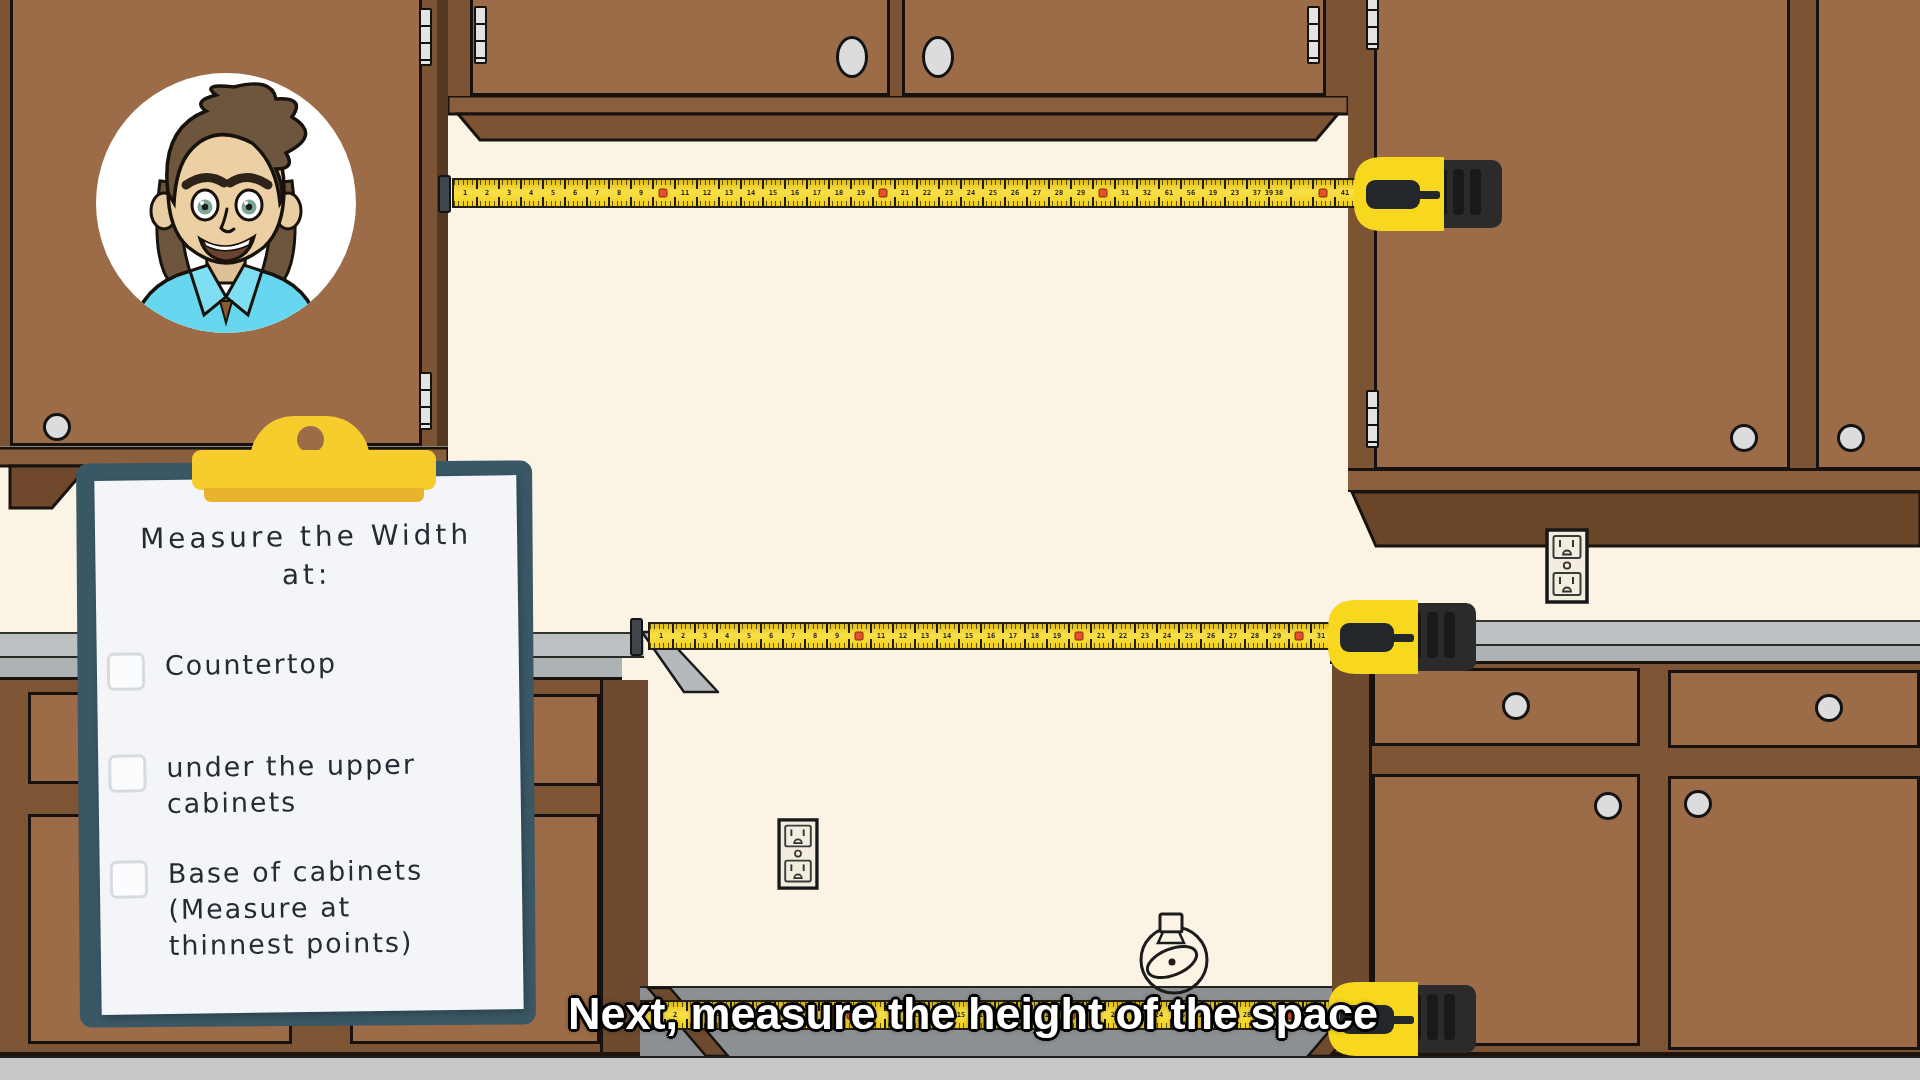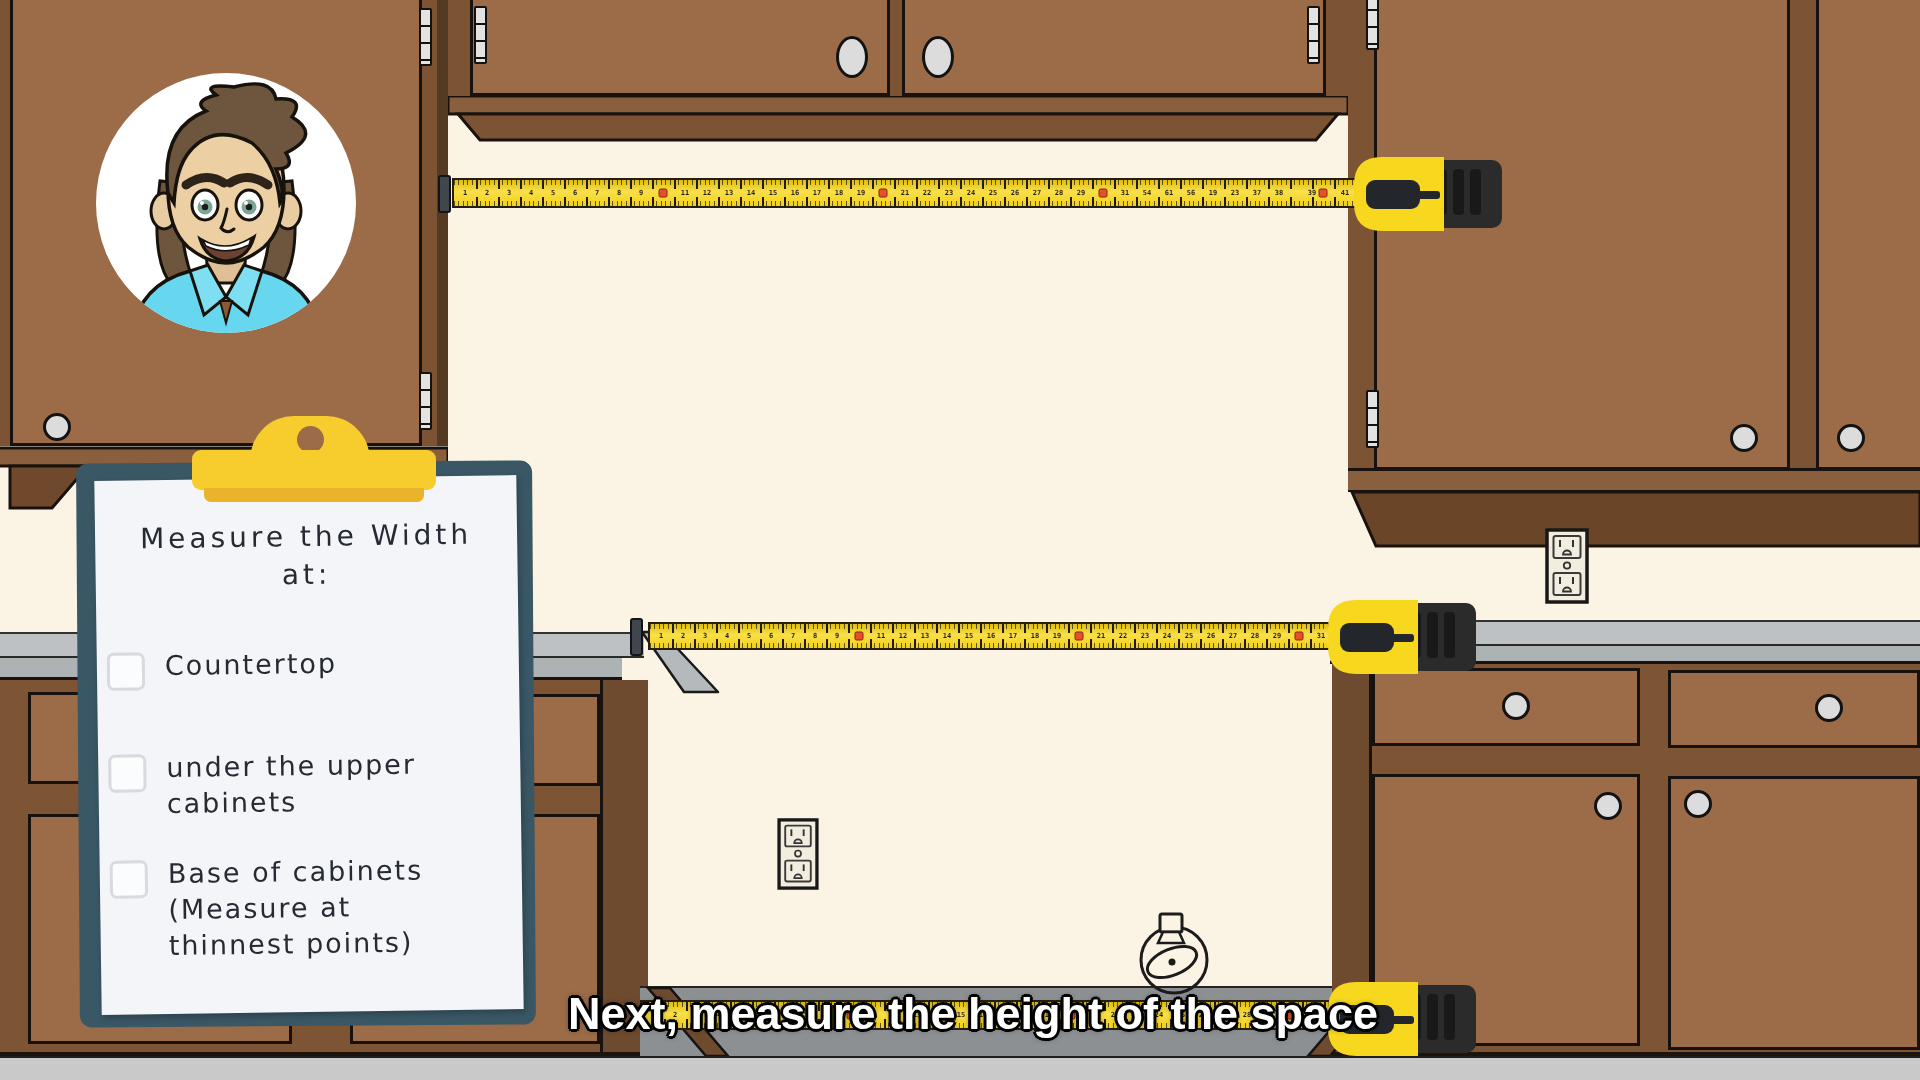--- a/index.html
+++ b/index.html
@@ -303,42 +303,42 @@
         <i class="ut bot" style="left: 638px;"></i>
         <i class="num" style="left: 627px;">29</i>
         <i class="ut top" style="left: 660px;"></i>
         <i class="ut bot" style="left: 660px;"></i>
         <i class="red" style="left: 649px;"></i>
         <i class="ut top" style="left: 682px;"></i>
         <i class="ut bot" style="left: 682px;"></i>
         <i class="num" style="left: 671px;">31</i>
         <i class="ut top" style="left: 704px;"></i>
         <i class="ut bot" style="left: 704px;"></i>
-        <i class="num" style="left: 693px;">54</i>
+        <i class="num" style="left: 693px;">32</i>
         <i class="ut top" style="left: 726px;"></i>
         <i class="ut bot" style="left: 726px;"></i>
         <i class="num" style="left: 715px;">61</i>
         <i class="ut top" style="left: 748px;"></i>
         <i class="ut bot" style="left: 748px;"></i>
         <i class="num" style="left: 737px;">56</i>
         <i class="ut top" style="left: 770px;"></i>
         <i class="ut bot" style="left: 770px;"></i>
         <i class="num" style="left: 759px;">19</i>
         <i class="ut top" style="left: 792px;"></i>
         <i class="ut bot" style="left: 792px;"></i>
         <i class="num" style="left: 781px;">23</i>
         <i class="ut top" style="left: 814px;"></i>
         <i class="ut bot" style="left: 814px;"></i>
         <i class="num" style="left: 803px;">37</i>
         <i class="ut top" style="left: 836px;"></i>
         <i class="ut bot" style="left: 836px;"></i>
         <i class="num" style="left: 825px;">38</i>
         <i class="ut top" style="left: 858px;"></i>
         <i class="ut bot" style="left: 858px;"></i>
-        <i class="num" style="left: 858px;">39</i>
+        <i class="num" style="left: 815px;">39</i>
         <i class="ut top" style="left: 880px;"></i>
         <i class="ut bot" style="left: 880px;"></i>
         <i class="red" style="left: 869px;"></i>
         <i class="ut top" style="left: 902px;"></i>
         <i class="ut bot" style="left: 902px;"></i>
         <i class="num" style="left: 891px;">41</i>
       </div>
   </div>
 
   <div class="hook" style="left:630px;top:618px;"></div>

